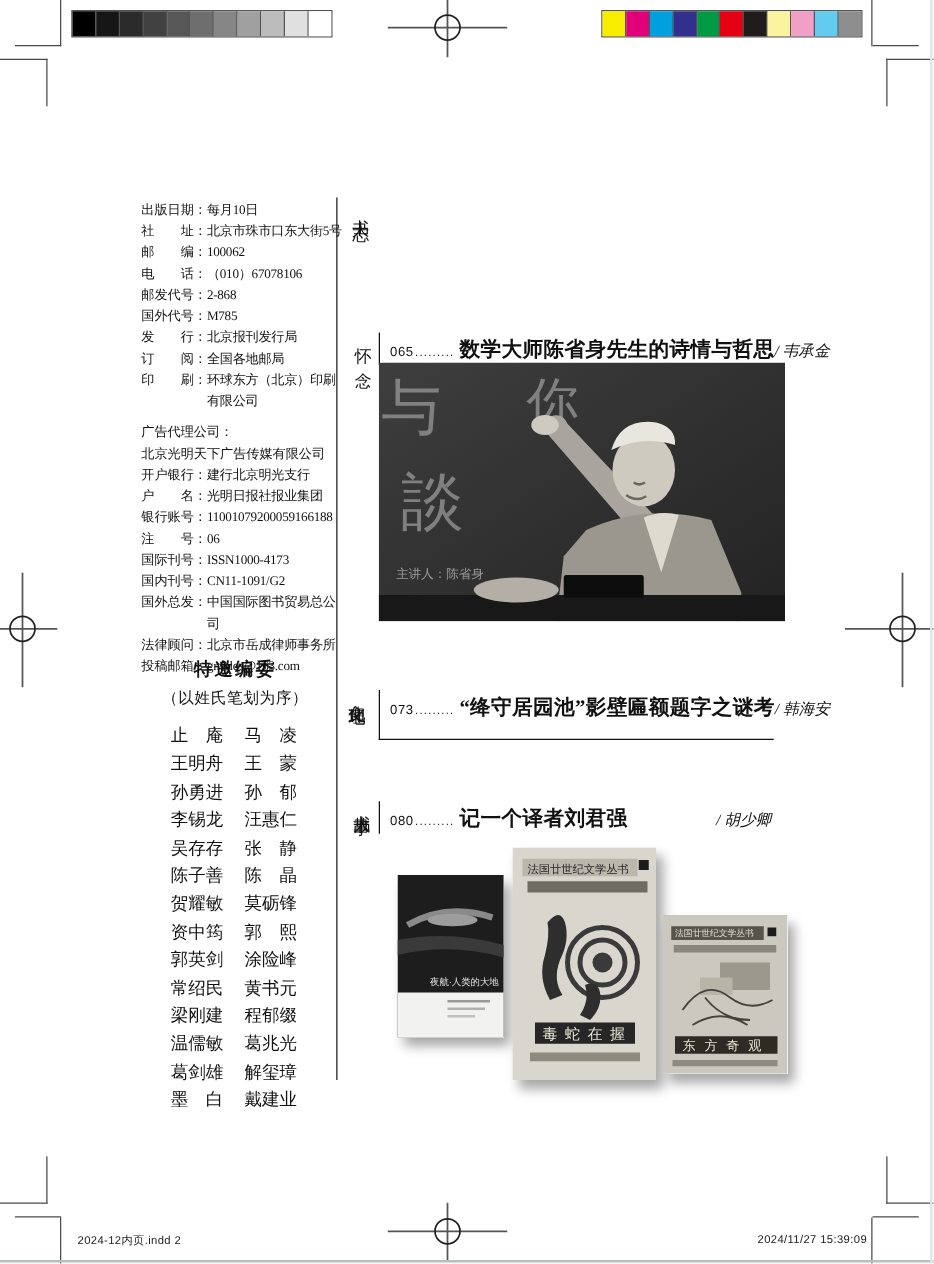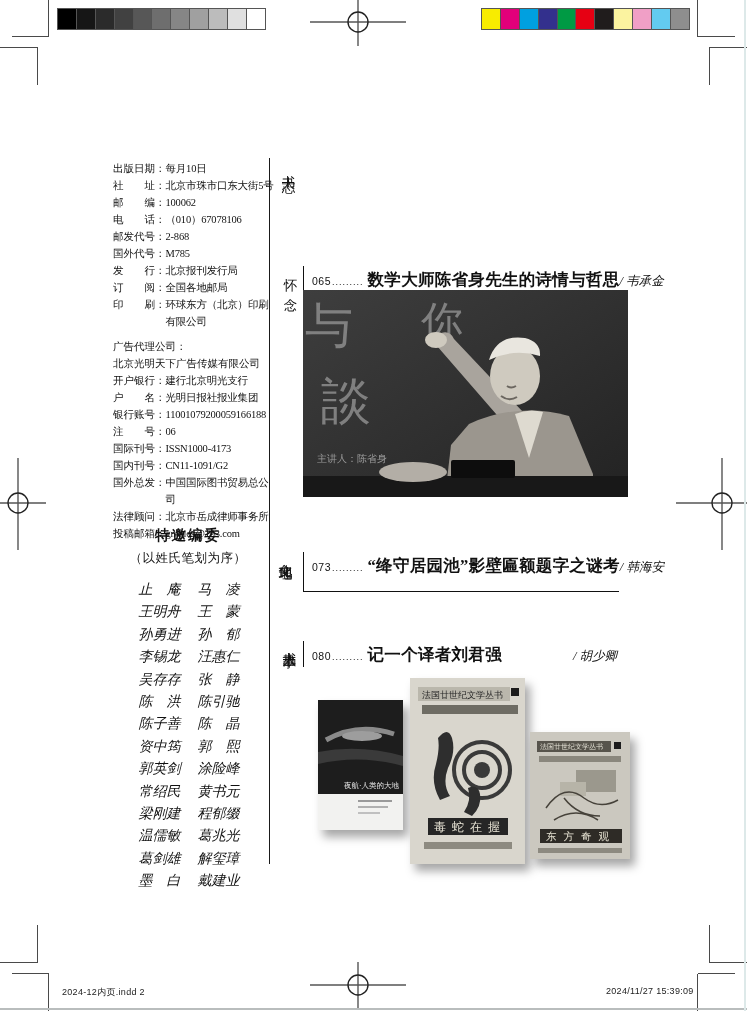--- a/index.html
+++ b/index.html
@@ -21,21 +21,21 @@
   .info-line{display:flex;}
   .info-label{white-space:pre;}
   .info-value{flex:1;letter-spacing:-0.2px;}
   #masthead-block2{margin-top:8px;}
   
   #committee{position:absolute;left:110px;top:526px;width:156px;text-align:center;}
   #committee-title{font-size:14.5px;font-weight:bold;letter-spacing:2px;}
   #committee-subtitle{font-size:12.5px;margin-top:5px;letter-spacing:0.5px;}
   #committee-list{margin-top:12px;font-family:"Liberation Serif",serif;font-size:14px;}
   .name-row{display:flex;justify-content:center;gap:15px;line-height:22.4px;}
-  .name-row span{display:inline-block;width:44px;text-align:right;white-space:pre;font-style:italic;}
+  .name-row span{display:inline-block;width:44px;text-align:left;white-space:pre;}
   
   .section-label{position:absolute;writing-mode:vertical-rl;font-family:"Liberation Serif",serif;
                  font-size:13.5px;letter-spacing:2.5px;color:#111;line-height:14px;}
   .entry-body{position:absolute;left:303px;width:316px;border-left:1.6px solid #111;
               padding:3px 0 0 8px;box-sizing:border-box;}
   .ruled{border-bottom:1.4px solid #111;}
   .entry-line{display:flex;align-items:baseline;}
   .pg{font-size:10.5px;letter-spacing:0.5px;}
   .leader{font-size:9px;letter-spacing:1px;color:#111;margin:0 4px 0 1px;}
   .leader::after{content:".........";}
@@ -238,26 +238,26 @@
         </div>
         <div class="name-row">
           <span>李锡龙</span>
           <span>汪惠仁</span>
         </div>
         <div class="name-row">
           <span>吴存存</span>
           <span>张　静</span>
         </div>
         <div class="name-row">
-          <span>陈　洪</span>
-          <span>陈引驰</span>
-        </div>
-        <div class="name-row">
           <span>陈子善</span>
           <span>陈　晶</span>
+        </div>
+        <div class="name-row">
+          <span>贺耀敏</span>
+          <span>莫砺锋</span>
         </div>
         <div class="name-row">
           <span>资中筠</span>
           <span>郭　熙</span>
         </div>
         <div class="name-row">
           <span>郭英剑</span>
           <span>涂险峰</span>
         </div>
         <div class="name-row">

